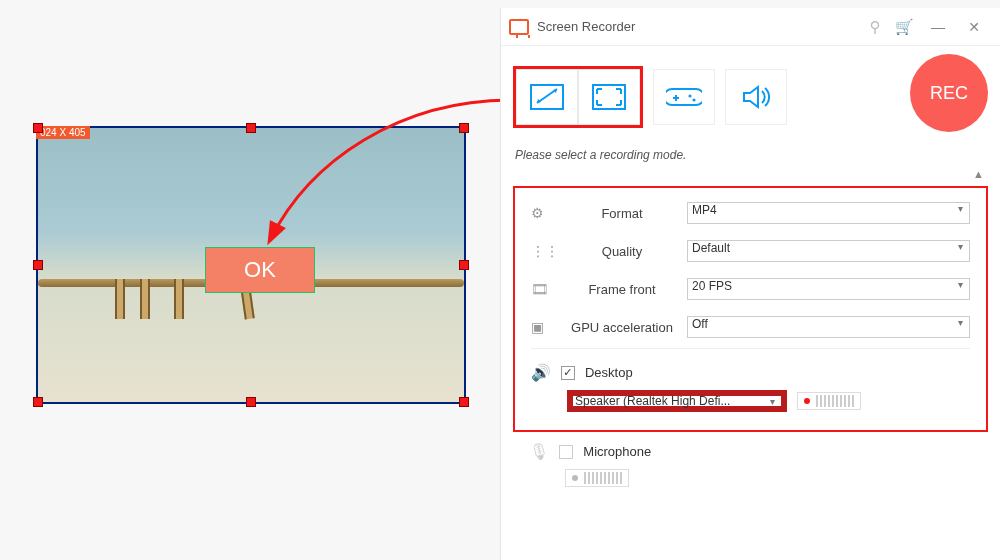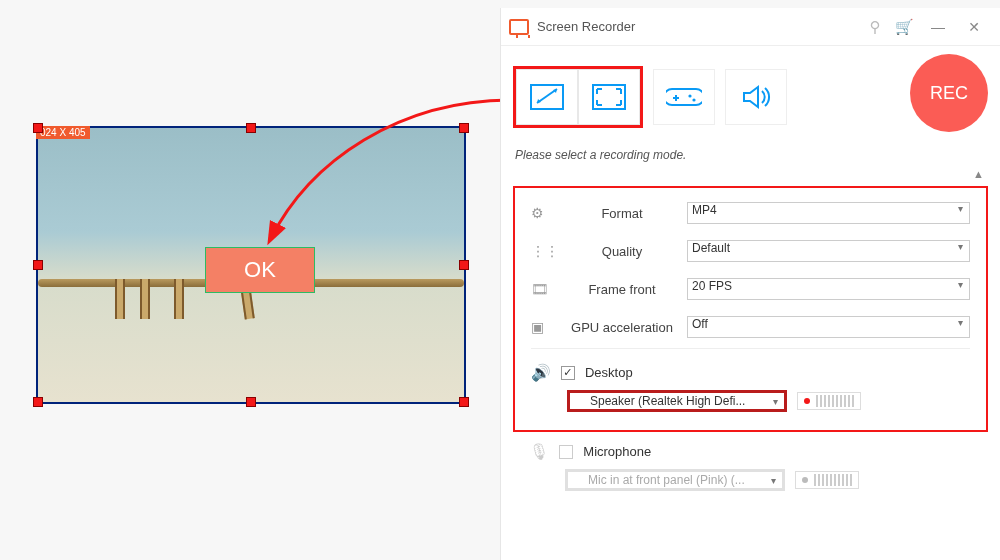--- a/index.html
+++ b/index.html
@@ -129,22 +129,22 @@
   .s-select:after{content:"▾";position:absolute;right:6px;color:#777;font-size:10px;}
 
   .sep{border-top:1px solid #eee;margin:6px 0 14px 0;}
 
   .audio-row{display:flex;align-items:center;gap:10px;margin-bottom:8px;}
   .spk-ico{color:#0a9af5;font-size:16px;}
   .chk{width:14px;height:14px;border:1px solid #999;display:inline-flex;align-items:center;justify-content:center;font-size:11px;color:#333;}
   .audio-label{font-size:13px;color:#333;}
   .device-row{display:flex;align-items:center;gap:10px;margin-left:36px;}
   .dev-select{
-    width:220px;height:22px;border:3px solid #b91c1c;font-size:12px;color:#333;
-    display:flex;align-items:center;padding:0 20px;position:relative;background:#fff;cursor:pointer;
+    width:220px;height:22px;border:6px solid #b91c1c;font-size:12px;color:#333;
+    display:flex;align-items:center;padding:0 2px;position:relative;background:#fff;cursor:pointer;
   }
   .dev-select:after{content:"▾";position:absolute;right:6px;color:#777;font-size:10px;}
   .level{display:flex;align-items:center;gap:6px;border:1px solid #ddd;padding:2px 6px;}
   .level .dot{width:6px;height:6px;border-radius:50%;background:#f31818;}
   .level .bars{display:flex;gap:2px;}
   .level .bars span{width:2px;height:12px;background:#ccc;}
   .level.off .dot{background:#bbb;}
 
   .mic-block{padding:10px 28px;color:#aaa;}
   .mic-block .audio-row .spk-ico{color:#ccc;}
@@ -310,23 +310,20 @@
     </div>
   </div>
 
   <div class="mic-block">
     <div class="audio-row">
       <span class="spk-ico">🎙</span>
       <span class="chk"></span>
       <span class="audio-label">Microphone</span>
     </div>
     <div class="device-row">
-      <div class="dev-select">
-        <span>Mic in at front panel (Pink) (...</span>
-      </div>
       <div class="level off">
         <span class="dot"></span>
         <span class="bars">
             <span></span>
             <span></span>
             <span></span>
             <span></span>
             <span></span>
             <span></span>
             <span></span>

